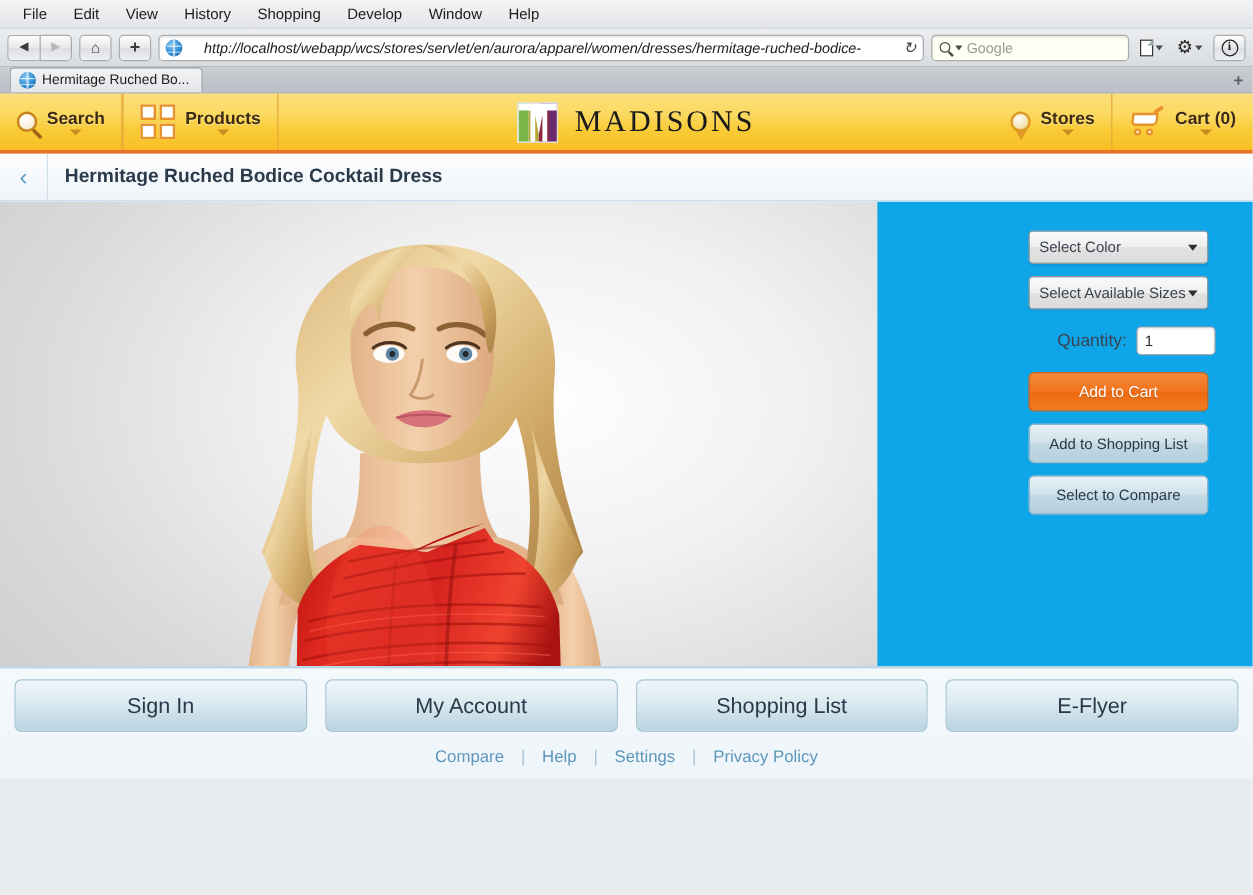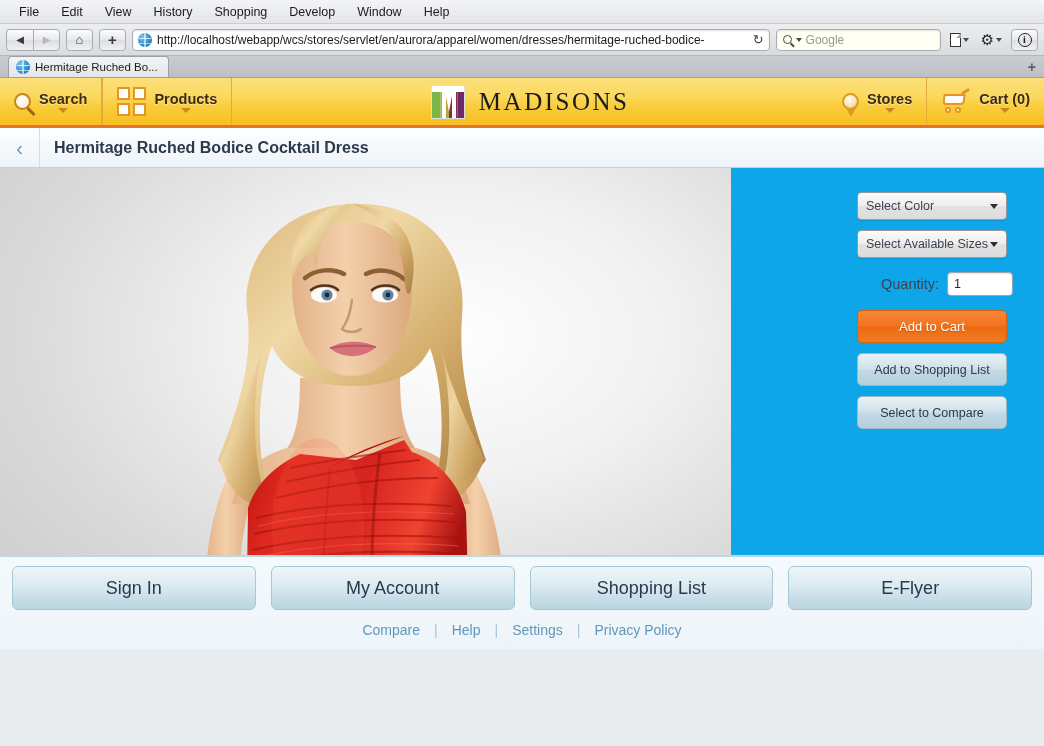--- a/index.html
+++ b/index.html
@@ -43,23 +43,24 @@
   .chrome-btn.solo  { border-radius: 4px; }
   .chrome-btn.disabled { color: #b6b9bc; }
   .nav-arrow { font-size: 10px; line-height: 1; }
   .home-glyph { font-size: 13px; line-height: 1; }
   .plus-glyph { font-size: 15px; font-weight: bold; line-height: 1; }
 
   .urlbar {
     flex: 1 1 auto; height: 22px;
     background: #ffffff;
     border: 1px solid #a9adb2; border-radius: 4px;
-    display: flex; align-items: center; padding: 0 5px; gap: 5px;
+    display: flex; align-items: center; padding: 0 5px; gap: 18px;
     box-shadow: inset 0 1px 2px rgba(0,0,0,0.12);
     min-width: 0;
+    font-style: italic;
   }
   .url-text {
     flex: 1 1 auto; font-size: 12px; color: #1a1a1a;
     white-space: nowrap; overflow: hidden; min-width: 0;
   }
   .reload-glyph { font-size: 13px; color: #444; line-height: 1; }
   .globe {
     width: 14px; height: 14px; border-radius: 50%; flex: 0 0 14px;
     background: radial-gradient(circle at 35% 30%, #7fc3ef 0%, #2e8dd4 55%, #1565a8 100%);
     position: relative; overflow: hidden;

